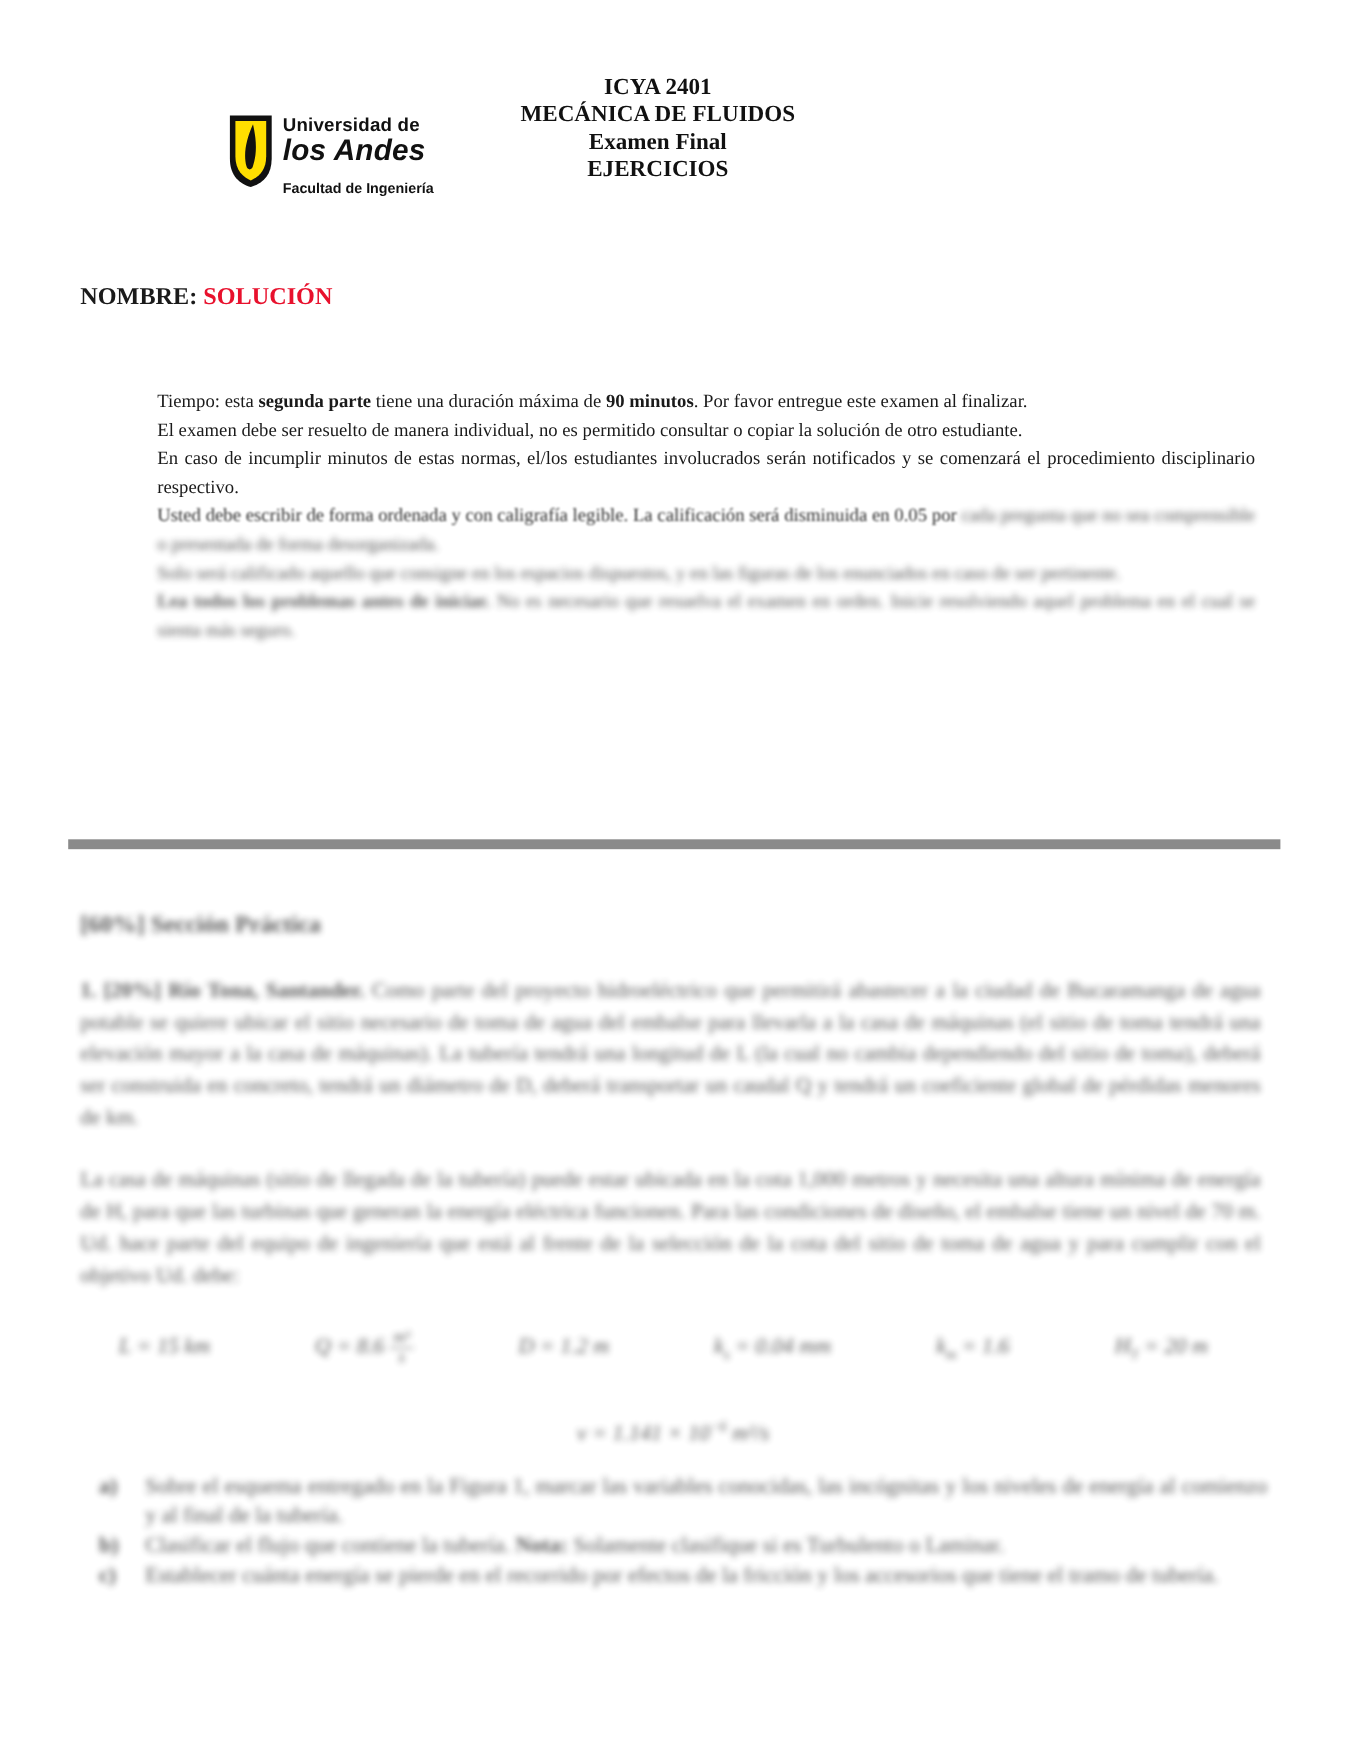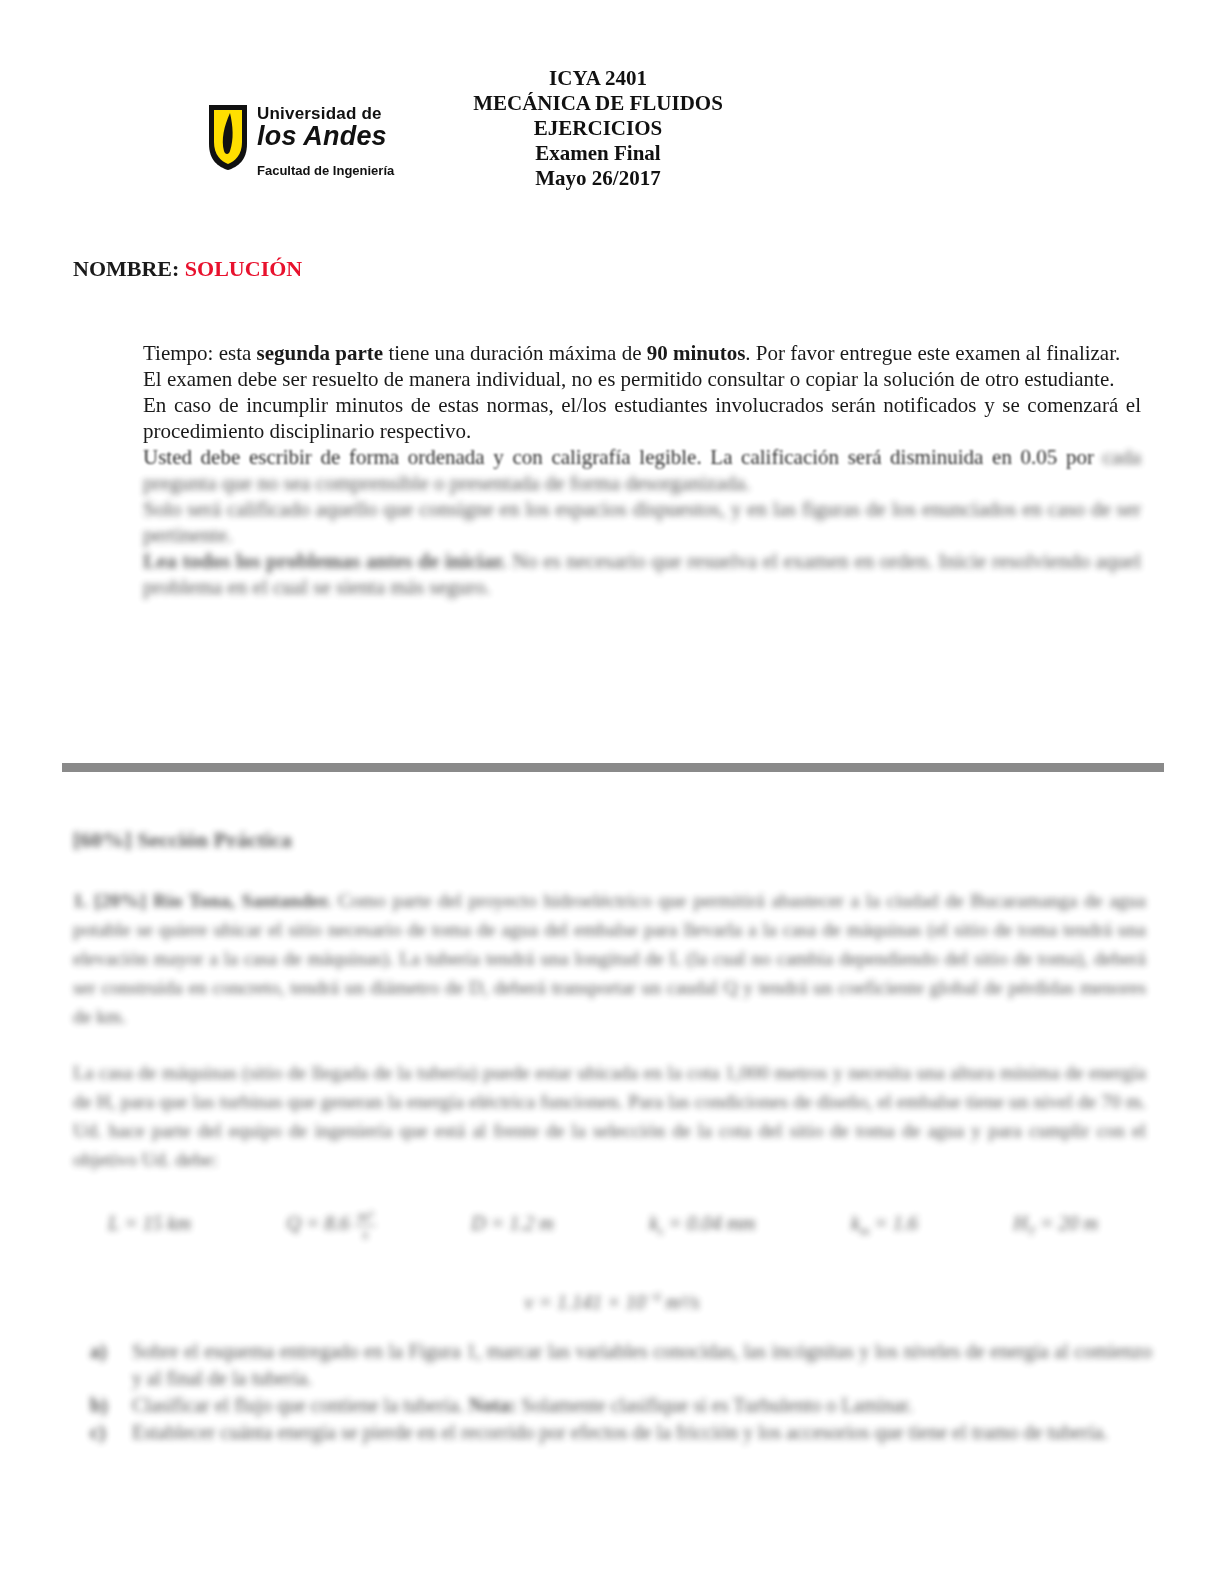--- a/index.html
+++ b/index.html
@@ -14,22 +14,22 @@
   .logo-uni{font-size:17px;line-height:19px;letter-spacing:.2px;}
   .logo-andes{font-size:27px;line-height:27px;letter-spacing:.2px;font-style:italic;}
   .logo-fac{font-size:13px;line-height:14px;margin-top:14px;}
   
   .header{position:absolute;top:66px;left:0;width:1196px;text-align:center;
           font-weight:bold;font-size:21px;line-height:25px;color:#111;}
   
   .name-line{position:absolute;left:73px;top:256px;font-weight:bold;font-size:22px;}
   .name-value{color:#e8112d;}
   
-  .instructions{position:absolute;left:143px;top:340px;width:998px;
-                font-size:21px;line-height:26px;text-align:justify;}
+  .instructions{position:absolute;left:143px;top:352px;width:998px;
+                font-size:17px;line-height:26px;text-align:justify;}
   .instructions p{margin:0;}
   b,.bold{font-weight:bold;}
   
   .blur3{filter:blur(3px);opacity:.8;color:#2e2e2e;}
   .blur1{filter:blur(1.1px);opacity:.92;}
   
   .divider{position:absolute;left:62px;top:763px;width:1102px;height:9px;background:#8a8a8a;}
   
   .section-title{position:absolute;left:73px;top:827px;font-weight:bold;font-size:22px;}
   .problem{position:absolute;left:73px;top:886px;width:1073px;
@@ -66,23 +66,22 @@
   <div class="logo-text">
     <div class="logo-uni">Universidad de</div>
     <div class="logo-andes">los Andes</div>
     <div class="logo-fac">Facultad de Ingeniería</div>
   </div>
 </div>
 
 <div class="header">
   <div>ICYA 2401</div>
   <div>MECÁNICA DE FLUIDOS</div>
+  <div>Examen Final</div>
   <div>EJERCICIOS</div>
-  <div>Examen Final</div>
-  <div>Mayo 26/2017</div>
 </div>
 
 <div class="name-line">
   <span>NOMBRE: </span><span class="name-value">SOLUCIÓN</span>
 </div>
 
 <div class="instructions">
   <p><span>Tiempo: esta </span><b>segunda parte</b><span> tiene una duración máxima de </span><b>90 minutos</b><span>. Por favor entregue este examen al finalizar.</span></p>
   <p>El examen debe ser resuelto de manera individual, no es permitido consultar o copiar la solución de otro estudiante.</p>
   <p>En caso de incumplir minutos de estas normas, el/los estudiantes involucrados serán notificados y se comenzará el procedimiento disciplinario respectivo.</p>

